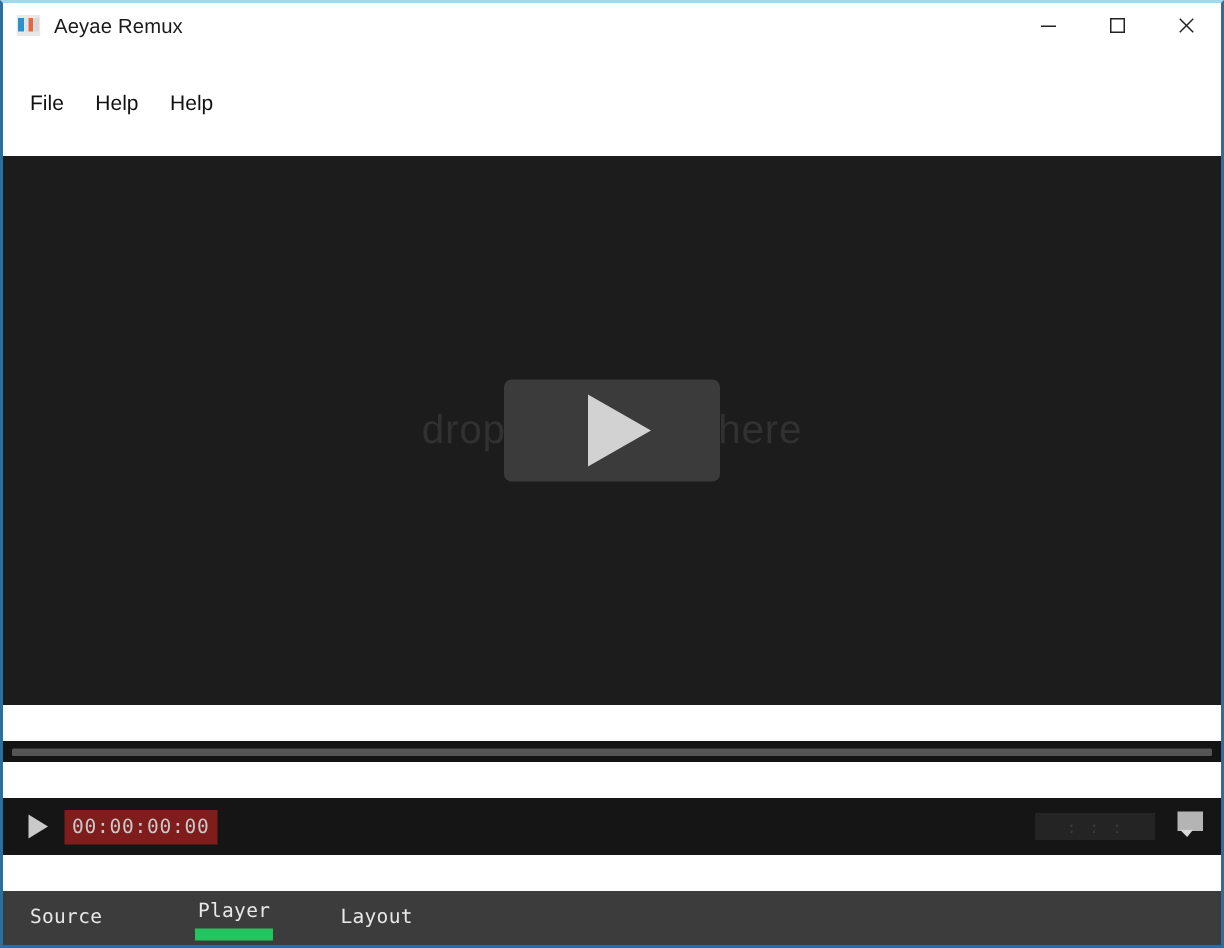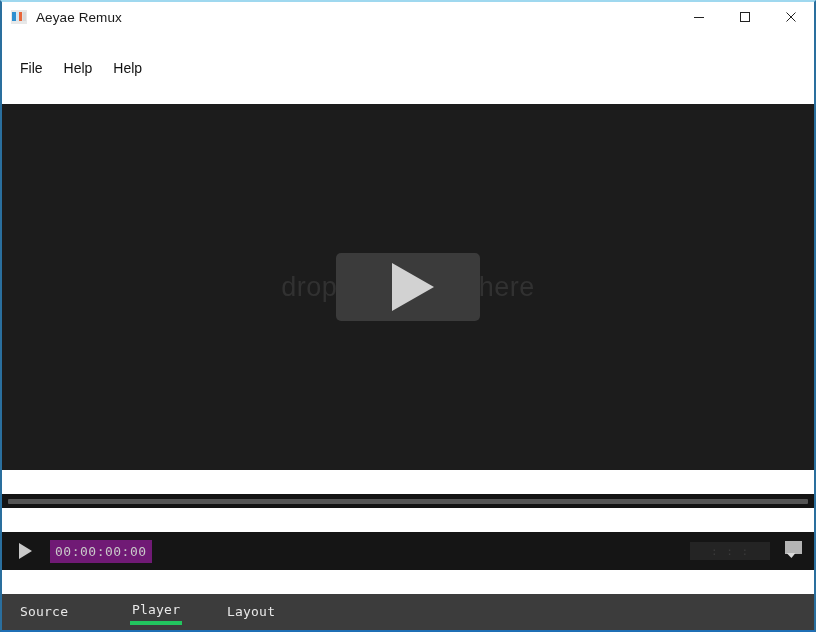--- a/index.html
+++ b/index.html
@@ -172,24 +172,24 @@
     width: 0;
     height: 0;
     border-left: 13px solid #c9c9c9;
     border-top: 8px solid transparent;
     border-bottom: 8px solid transparent;
   }
   .timecode {
     font-family: "DejaVu Sans Mono", monospace;
     font-size: 13px;
     color: #c9c9c9;
-    background: #701a75;
+    background: #7f1d1d;
     padding: 4px 5px;
     letter-spacing: 0.5px;
-    margin-left: 8px;
+    margin-left: 1px;
     white-space: nowrap;
     cursor: text;
   }
   .transport-right {
     position: absolute;
     right: 8px;
     top: 0;
     height: 38px;
     display: flex;
     align-items: center;
@@ -250,21 +250,21 @@
     font-size: 13px;
     color: #e8e8e8;
     padding: 3px 2px 4px 2px;
     margin: 0;
     position: relative;
     white-space: nowrap;
     cursor: pointer;
     letter-spacing: 0.2px;
   }
   .tab.active {
-    border-bottom: 4px solid #22c55e;
+    border-bottom: 8px solid #22c55e;
   }
   .tab-slot {
     flex: 0 0 auto;
     display: flex;
     justify-content: flex-start;
   }
   .watermark {
     position: absolute;
     right: 3px;
     bottom: -2px;

